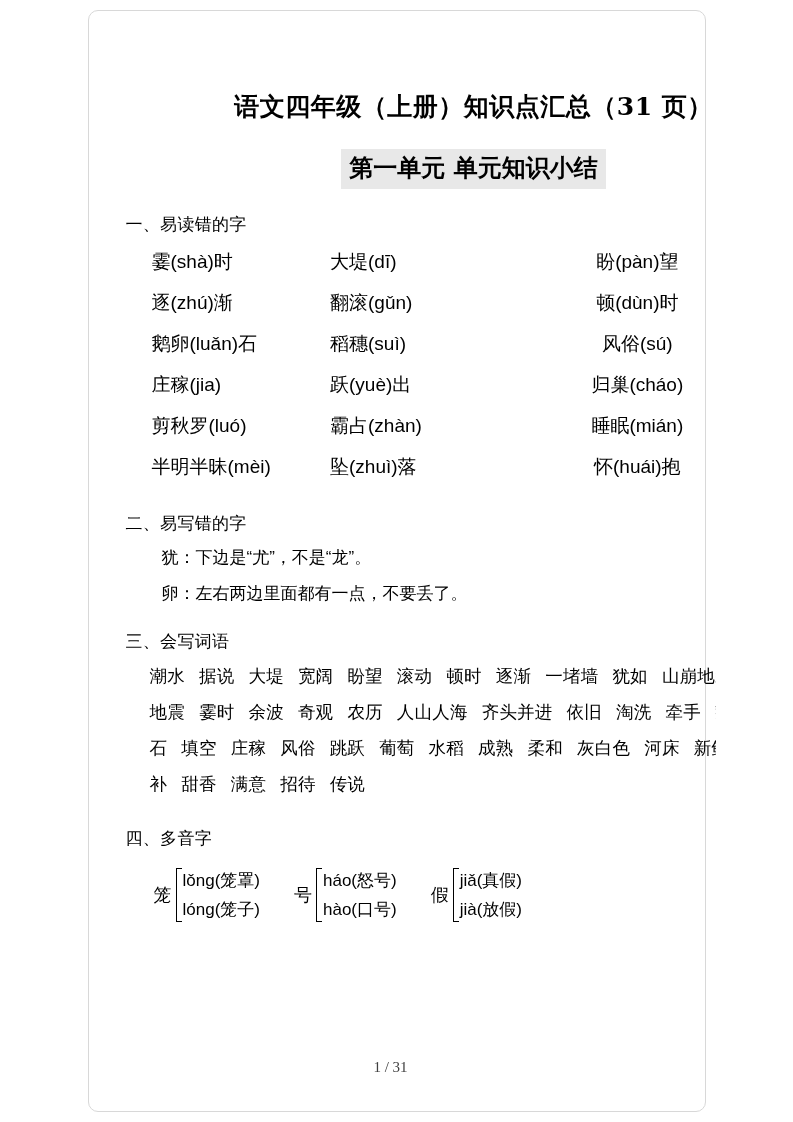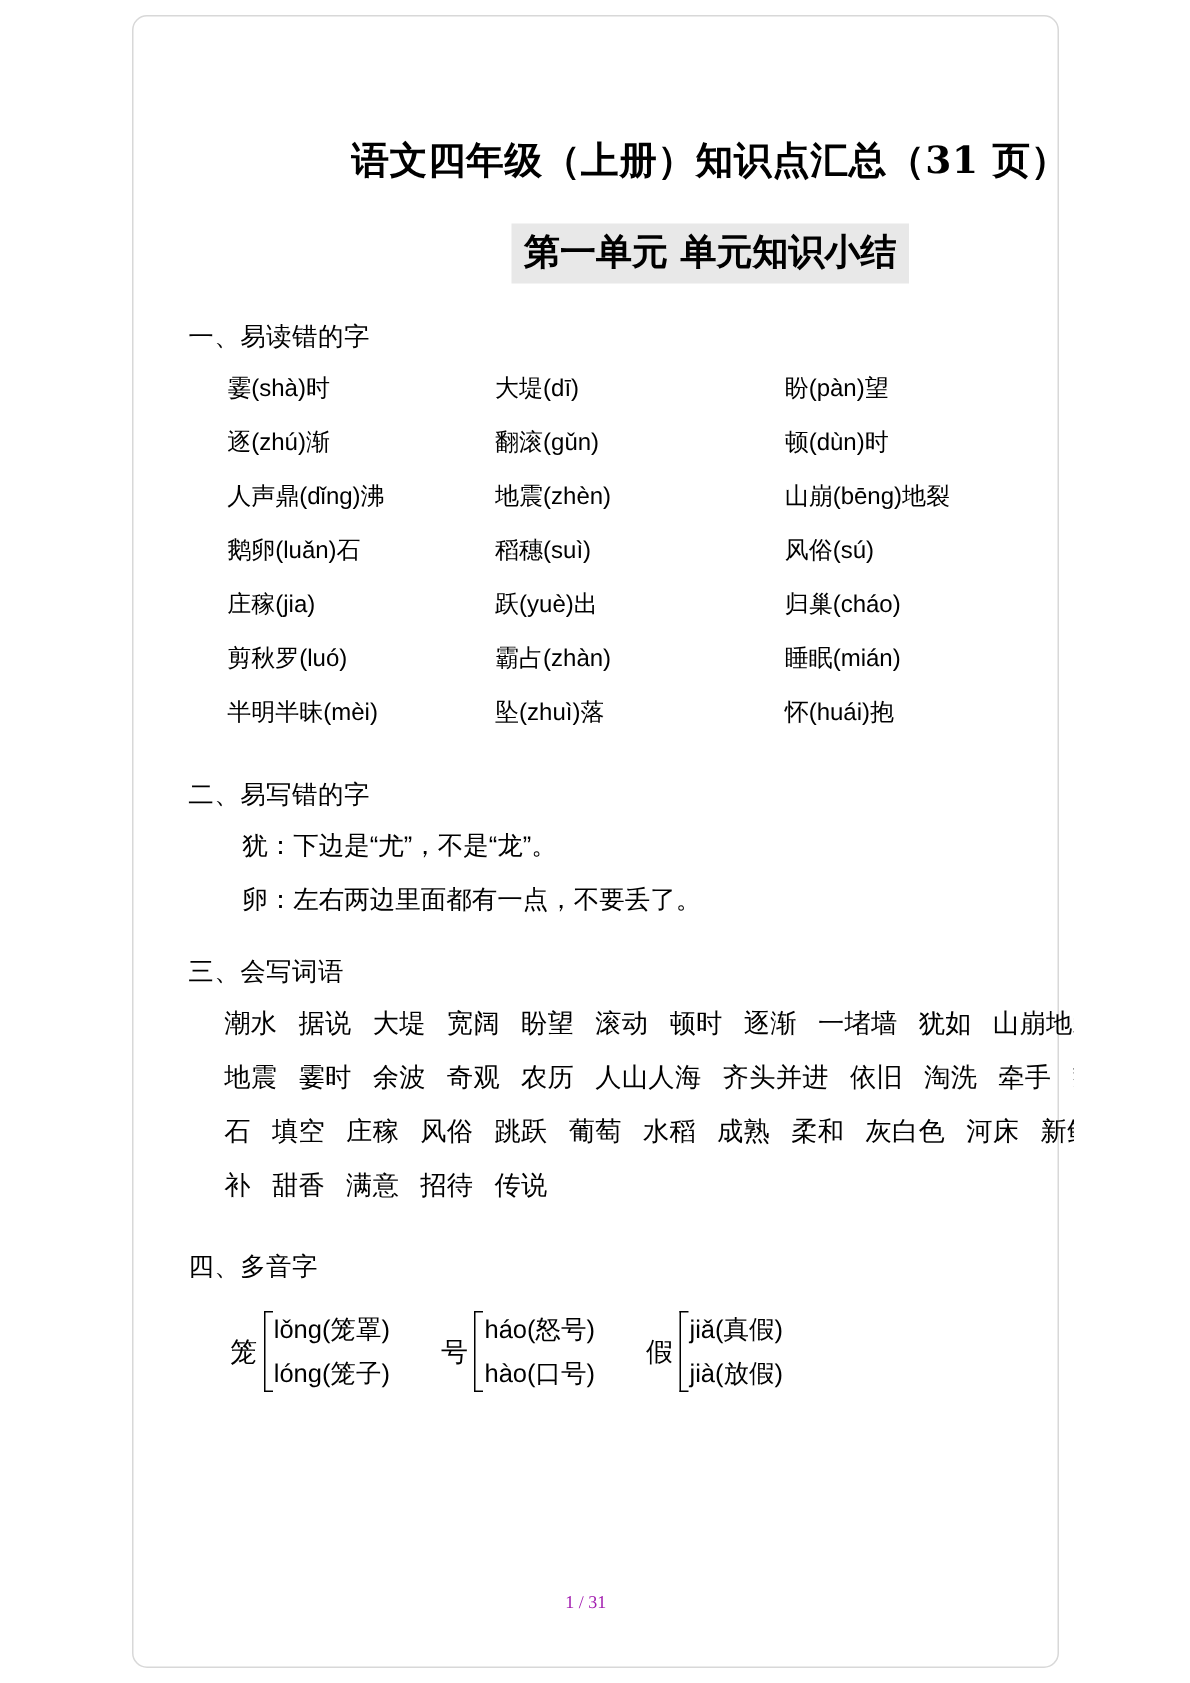--- a/index.html
+++ b/index.html
@@ -63,28 +63,28 @@
     margin-bottom: 6px;
     margin-left: 2px;
     letter-spacing: 0.3px;
   }
   .pinyin-table {
     margin-left: 28px;
     width: 600px;
     border-collapse: collapse;
   }
   .pinyin-table td {
-    font-size: 16px;
+    font-size: 19px;
     padding: 7px 0 8px 0;
     vertical-align: top;
     white-space: nowrap;
   }
   .pinyin-table td.c0 { width: 172px; }
   .pinyin-table td.c1 { width: 186px; }
-  .pinyin-table td.c2 { width: 220px; }
+  .pinyin-table td.c2 { width: 220px; text-align: center; }
   .note-line {
     font-size: 17px;
     margin-left: 38px;
     margin-top: 10px;
     margin-bottom: 0;
     line-height: 1.5;
   }
   .word-block {
     margin-left: 26px;
     margin-top: 6px;
@@ -141,22 +141,22 @@
     font-size: 17px;
     line-height: 29px;
     white-space: nowrap;
   }
   .page-number {
     position: absolute;
     left: 0;
     right: 12px;
     bottom: 46px;
     text-align: center;
-    font-size: 12px;
-    color: #a21caf;
+    font-size: 15px;
+    color: #404040;
     font-family: "Liberation Serif", "DejaVu Serif", serif;
   }
 </style>
 </head>
 <body>
 
 <div class="page">
   <div class="page-border"></div>
 
   <div class="content">
@@ -173,25 +173,20 @@
       <tbody>
         <tr>
           <td class="c0">霎(shà)时</td>
           <td class="c1">大堤(dī)</td>
           <td class="c2">盼(pàn)望</td>
         </tr>
         <tr>
           <td class="c0">逐(zhú)渐</td>
           <td class="c1">翻滚(gǔn)</td>
           <td class="c2">顿(dùn)时</td>
-        </tr>
-        <tr>
-          <td class="c0">人声鼎(dǐng)沸</td>
-          <td class="c1">地震(zhèn)</td>
-          <td class="c2">山崩(bēng)地裂</td>
         </tr>
         <tr>
           <td class="c0">鹅卵(luǎn)石</td>
           <td class="c1">稻穗(suì)</td>
           <td class="c2">风俗(sú)</td>
         </tr>
         <tr>
           <td class="c0">庄稼(jia)</td>
           <td class="c1">跃(yuè)出</td>
           <td class="c2">归巢(cháo)</td>

